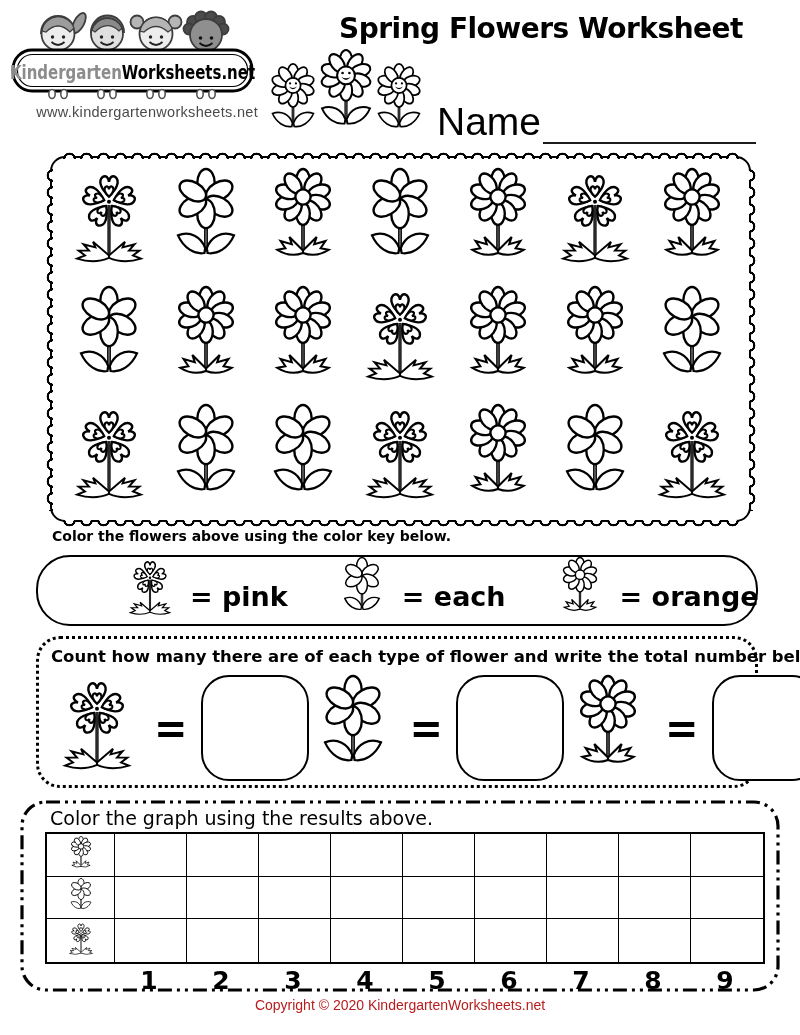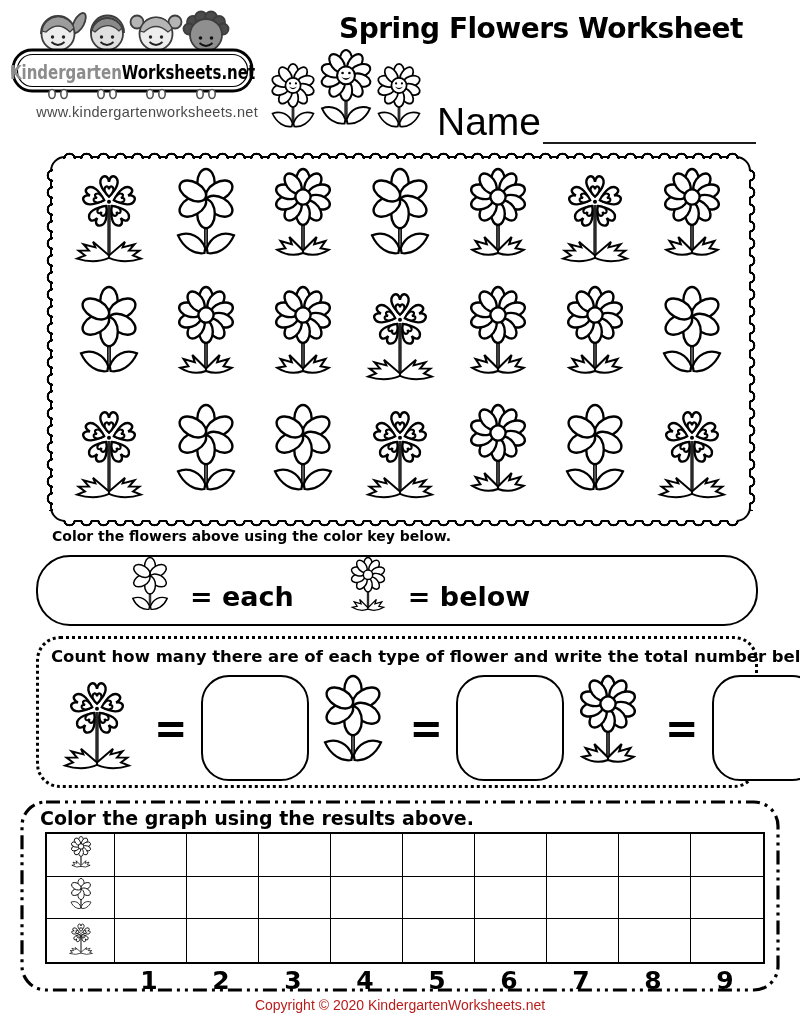--- a/index.html
+++ b/index.html
@@ -48,21 +48,21 @@
   .count-row{position:absolute;left:14px;right:14px;top:36px;bottom:4px;display:flex;
              align-items:center;justify-content:space-between;}
   .count-item{display:flex;align-items:center;gap:13px;}
   .count-flower{width:88px;height:112px;}
   .equals{font-size:40px;font-weight:bold;transform:scaleY(1.05);}
   .answer-box{width:104px;height:102px;border:2.6px solid #000;border-radius:28px;background:#fff;}
 
   
   .graph-box{position:absolute;left:20px;top:800px;width:760px;height:192px;}
   .graph-border{position:absolute;inset:0;}
-  .graph-instruction{position:absolute;left:20px;top:7px;font-size:19px;font-weight:bold;}
+  .graph-instruction{position:absolute;left:30px;top:7px;font-size:19px;font-weight:normal;}
   .graph-table{position:absolute;left:25px;top:32px;display:grid;
                grid-template-columns:68px repeat(9,72px);grid-auto-rows:42.5px;
                border:2.4px solid #000;background:#fff;}
   .graph-row{display:contents;}
   .row-cells{display:contents;}
   .graph-icon-cell{border-right:1.6px solid #000;border-bottom:1.8px solid #000;
                    display:flex;align-items:center;justify-content:center;}
   .graph-cell{border-right:1.6px solid #000;border-bottom:1.8px solid #000;}
   .row-cells .graph-cell:last-child{border-right:none;}
   .graph-row:last-child .graph-cell,.graph-row:last-child .graph-icon-cell{border-bottom:none;}
@@ -345,33 +345,39 @@
 
         <svg class="grid-flower" viewBox="0 0 100 140">
           <use href="#sym-pansy" xlink:href="#sym-pansy"></use>
         </svg>
       </div>
   </div>
 
   <div class="key-instruction">Color the flowers above using the color key below.</div>
   <div class="key-box">
 
-
       <div class="key-item">
         <svg class="key-flower" viewBox="0 0 100 140">
+          <use href="#sym-pansy" xlink:href="#sym-pansy"></use>
+        </svg>
+        <span class="key-label">= pink</span>
+      </div>
+
+      <div class="key-item">
+        <svg class="key-flower" viewBox="0 0 100 140">
           <use href="#sym-flower" xlink:href="#sym-flower"></use>
         </svg>
         <span class="key-label">= each</span>
       </div>
 
       <div class="key-item">
         <svg class="key-flower" viewBox="0 0 100 140">
           <use href="#sym-daisy" xlink:href="#sym-daisy"></use>
         </svg>
-        <span class="key-label">= below</span>
+        <span class="key-label">= orange</span>
       </div>
     </div>
 
   <div class="count-box">
     <div class="count-instruction">Count how many there are of each type of flower and write the total number below.</div>
     <div class="count-row">
 
         <div class="count-item">
           <svg class="count-flower" viewBox="0 0 100 140">
             <use href="#sym-pansy" xlink:href="#sym-pansy"></use>

